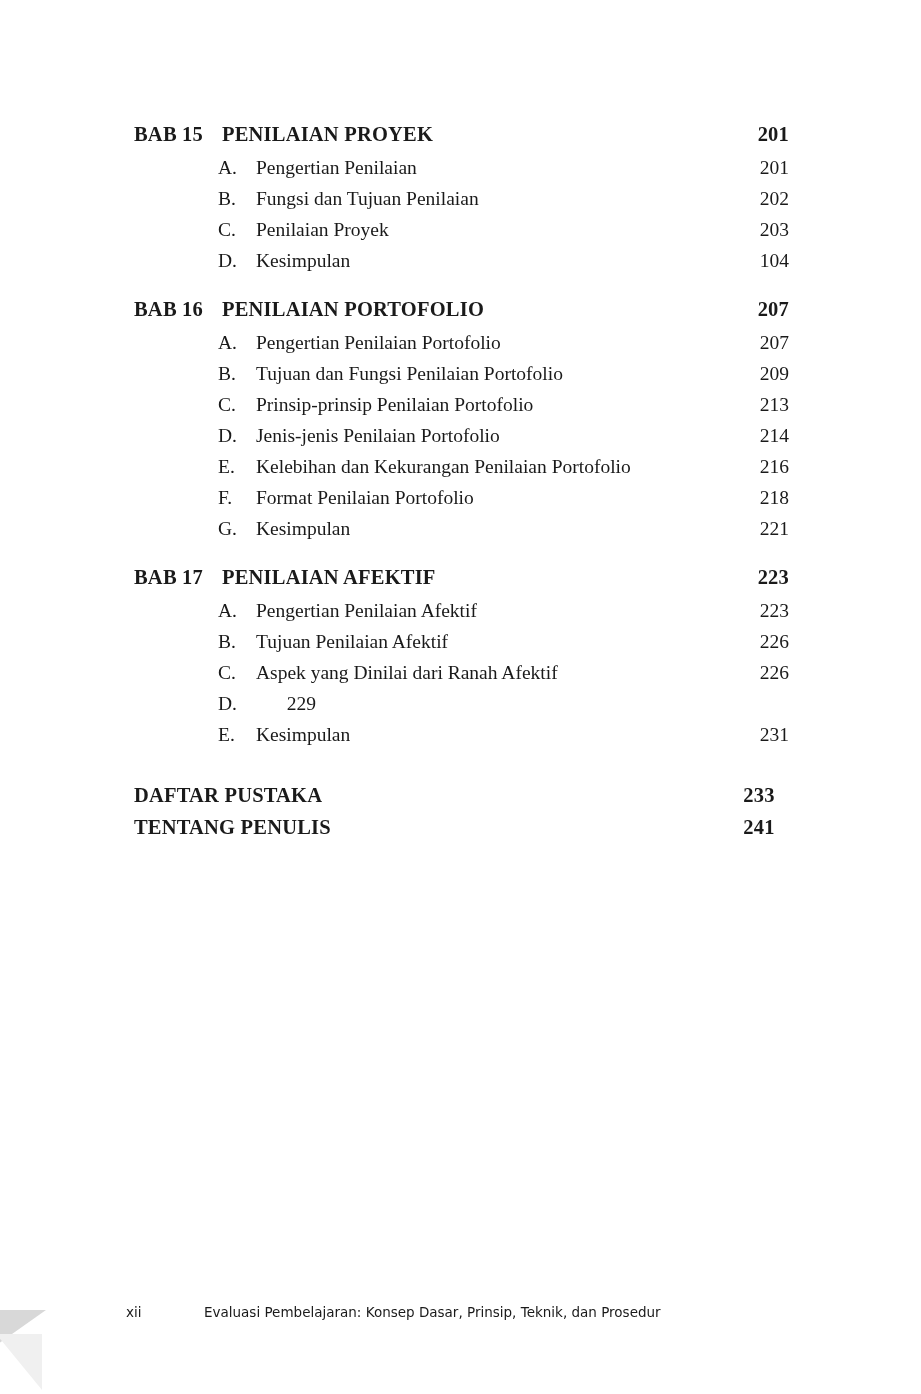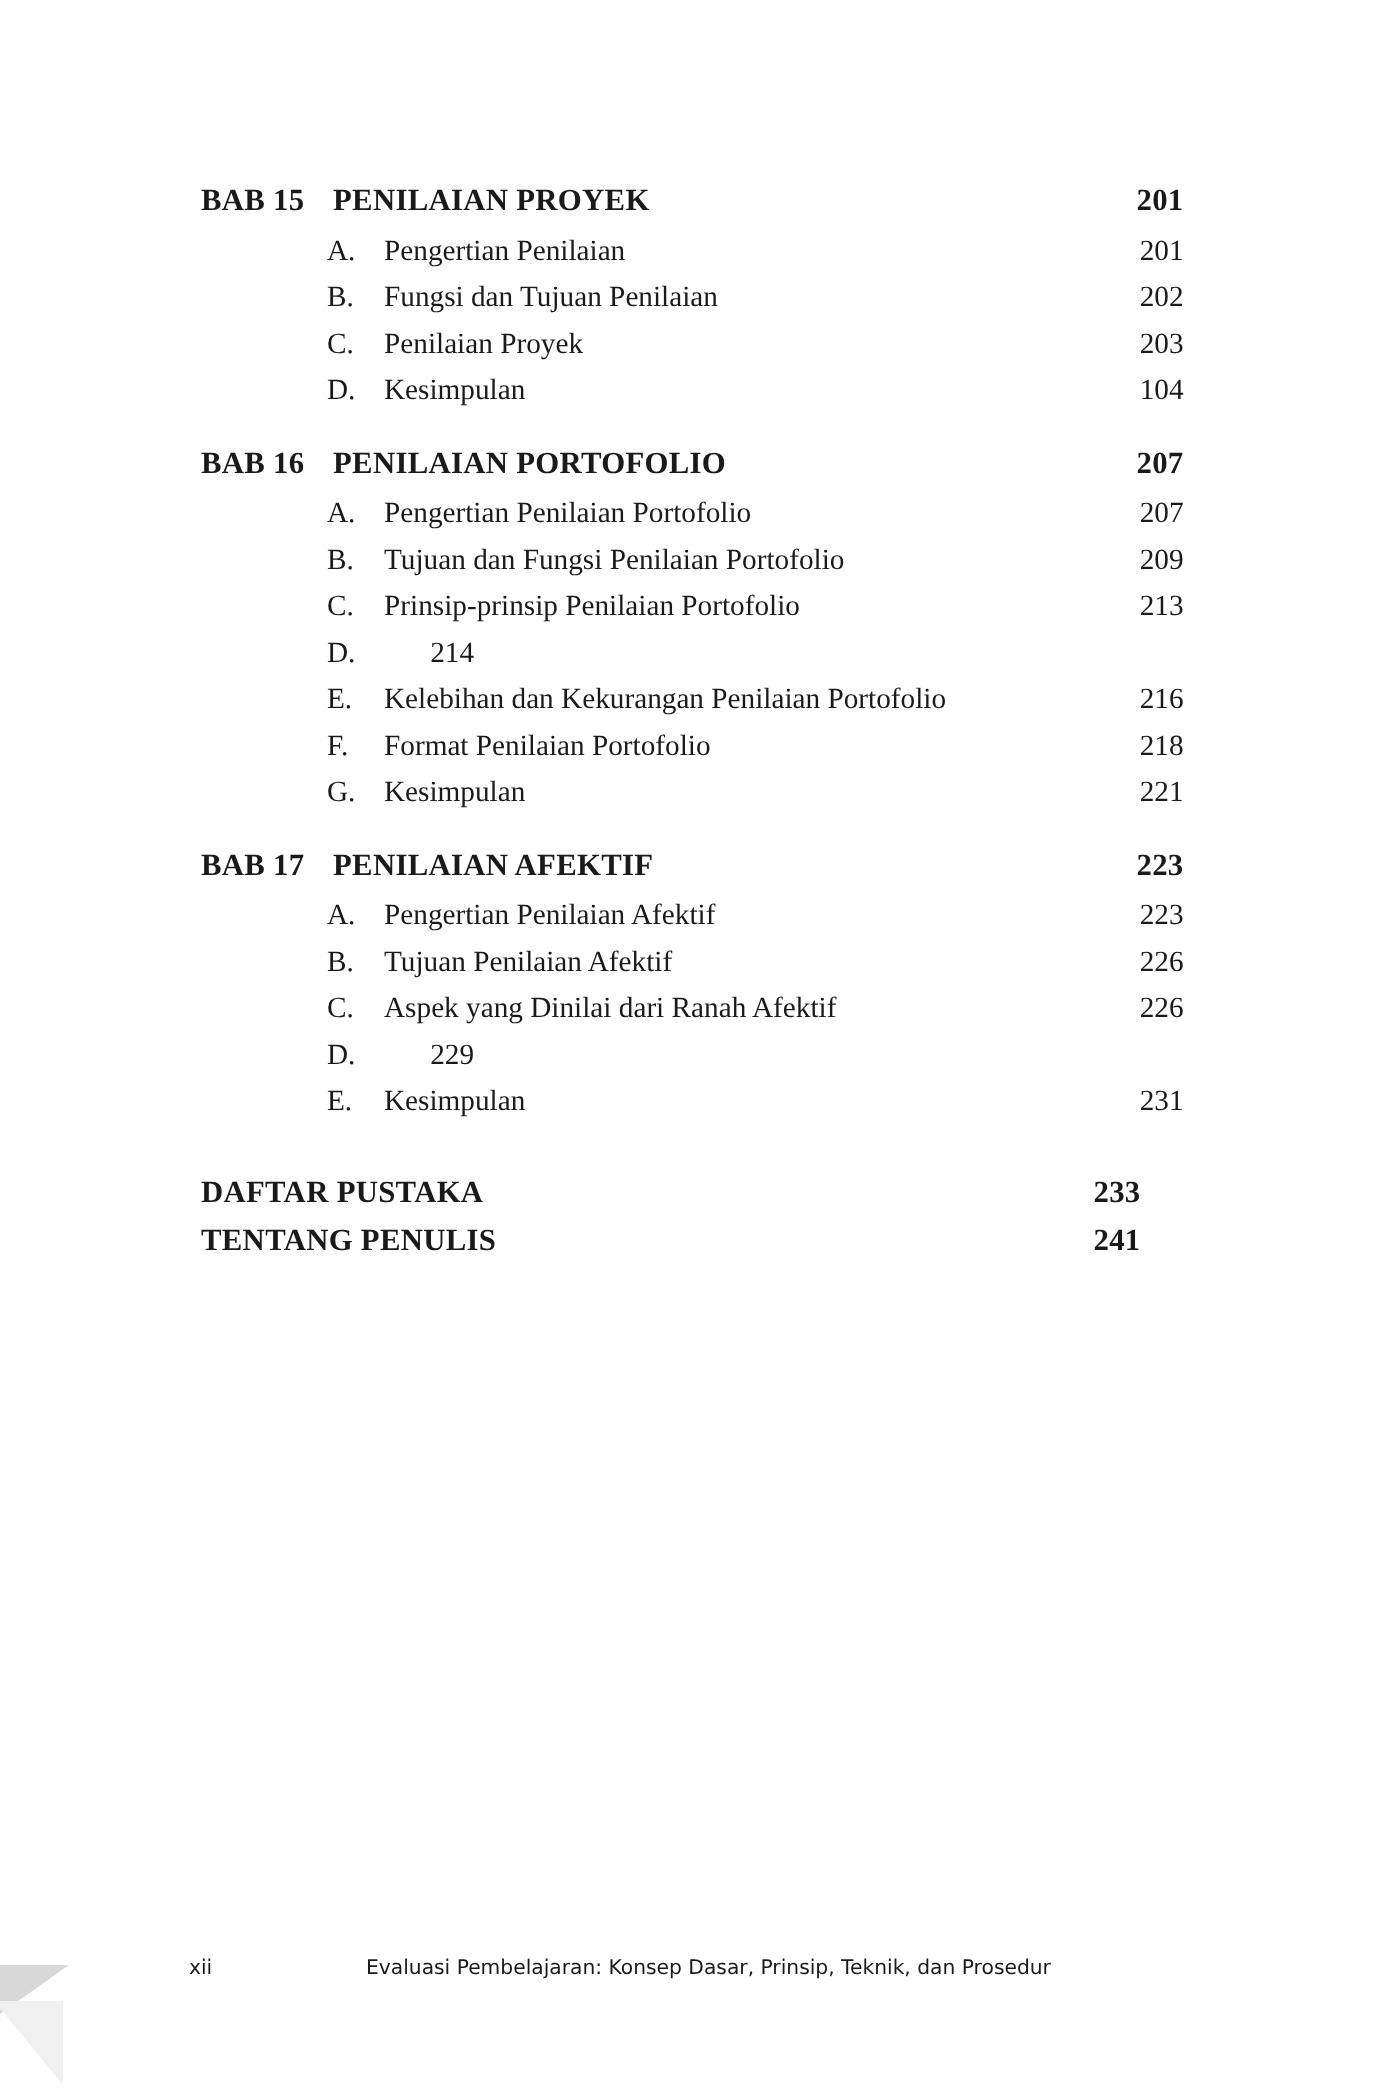--- a/index.html
+++ b/index.html
@@ -87,33 +87,32 @@
     letter-spacing: 0.2px;
     margin-bottom: 9px;
     gap: 18px;
   }
   .back-row .back-title {
     flex: 1 1 auto;
     padding-right: 10px;
   }
   .back-row .page-num {
     flex: 0 0 60px;
-    text-align: left;
+    text-align: center;
   }
 
   .footer {
     position: absolute;
     left: 126px;
     bottom: 74px;
     display: flex;
     align-items: baseline;
     font-family: "DejaVu Sans", sans-serif;
     font-size: 13.5px;
     color: #1a1a1a;
-    gap: 40px;
   }
   .footer .folio {
     width: 58px;
     flex: 0 0 58px;
   }
   .footer .running-title {
     white-space: nowrap;
     margin-left: 20px;
   }
 
@@ -196,20 +195,21 @@
         <span class="entry-title">Tujuan dan Fungsi Penilaian Portofolio</span>
         <span class="page-num">209</span>
       </div>
       <div class="entry-row">
         <span class="entry-letter">C.</span>
         <span class="entry-title">Prinsip-prinsip Penilaian Portofolio</span>
         <span class="page-num">213</span>
       </div>
       <div class="entry-row">
         <span class="entry-letter">D.</span>
+        <span class="entry-title">Jenis-jenis Penilaian Portofolio</span>
         <span class="page-num">214</span>
       </div>
       <div class="entry-row">
         <span class="entry-letter">E.</span>
         <span class="entry-title">Kelebihan dan Kekurangan Penilaian Portofolio</span>
         <span class="page-num">216</span>
       </div>
       <div class="entry-row">
         <span class="entry-letter">F.</span>
         <span class="entry-title">Format Penilaian Portofolio</span>

